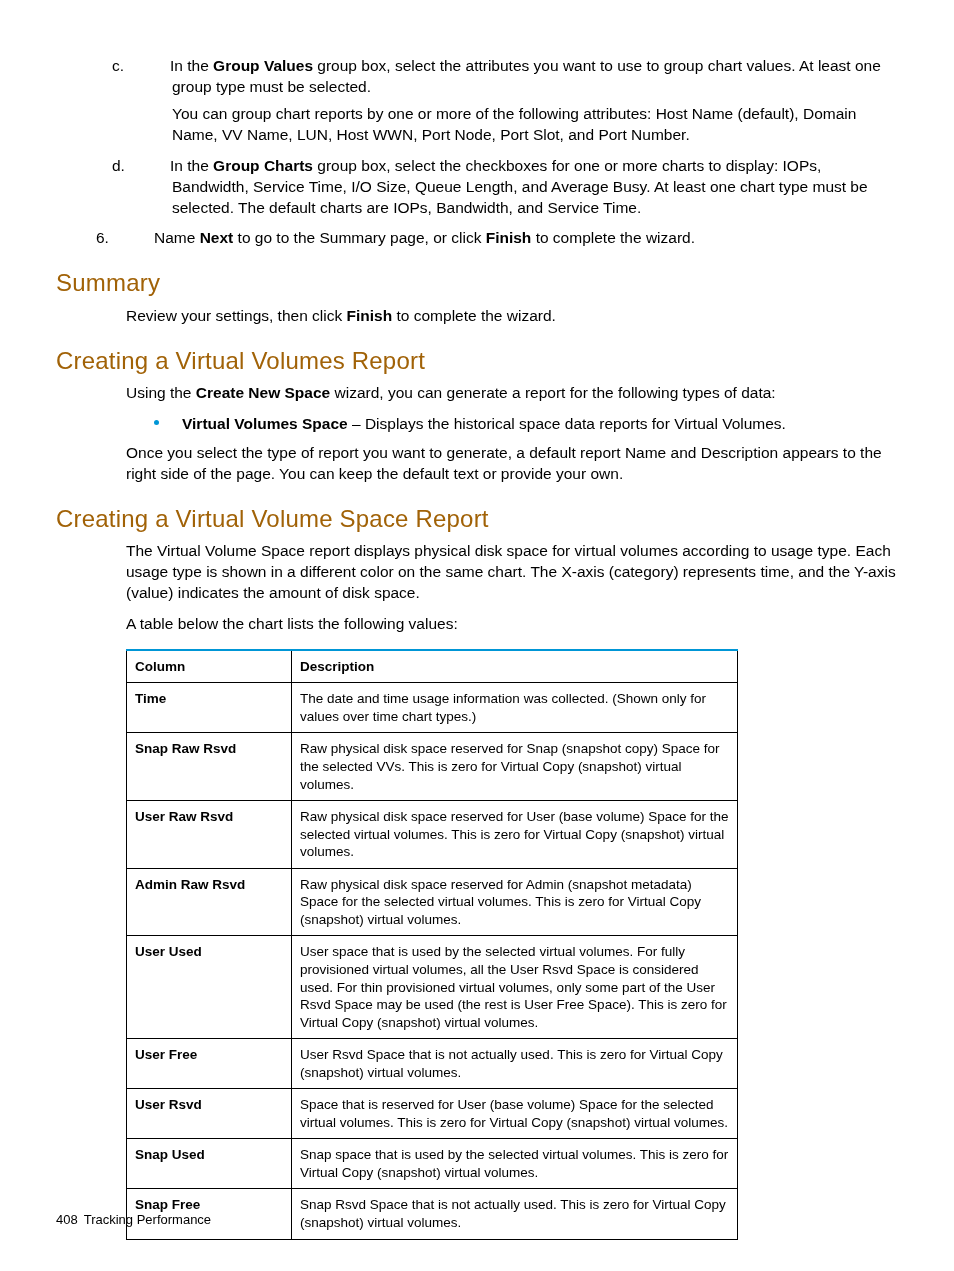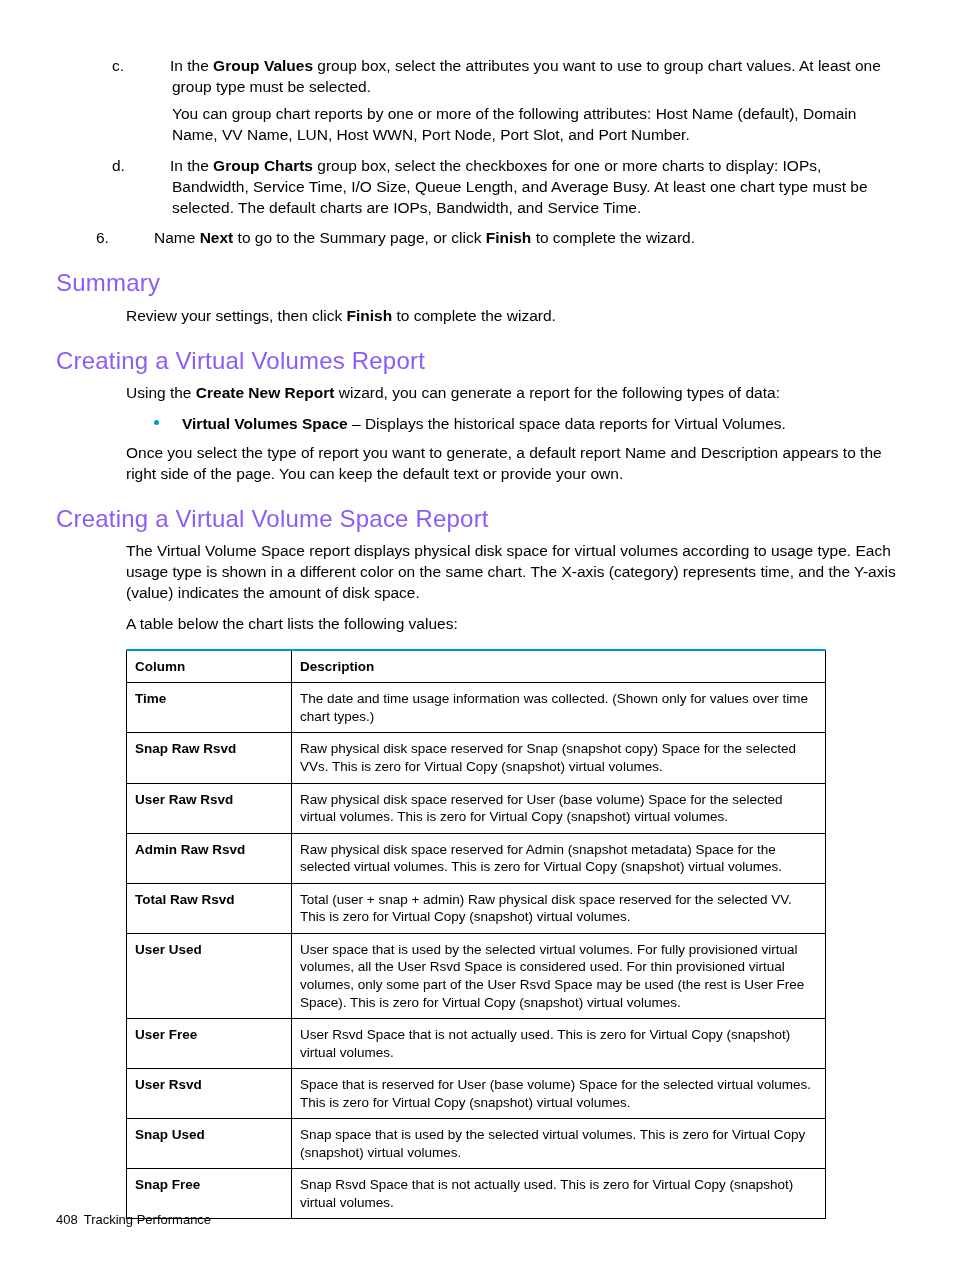--- a/index.html
+++ b/index.html
@@ -41,21 +41,21 @@
     margin-left: 46px;
     margin-top: 6px;
   }
   .step6 {
     margin-left: 0;
     margin-top: 10px;
     text-indent: -30px;
     padding-left: 30px;
   }
   h2 {
-    color: #8b5cf6;
+    color: #a16207;
     font-weight: 300;
     font-size: 24px;
     margin: 18px 0 4px 0;
     letter-spacing: 0.2px;
   }
   .body {
     margin-left: 70px;
   }
   .body p { margin: 6px 0 10px 0; }
   .bullet-row {
@@ -68,21 +68,21 @@
     left: 0;
     top: 6px;
     width: 5px;
     height: 5px;
     border-radius: 50%;
     background: #0096d6;
   }
   b { font-weight: 700; }
   table {
     border-collapse: collapse;
-    width: 700px;
+    width: 612px;
     margin-left: 70px;
     margin-top: 14px;
     font-size: 13.5px;
     line-height: 1.3;
   }
   table th, table td {
     border: 1px solid #000;
     padding: 7px 8px;
     text-align: left;
     vertical-align: top;
@@ -121,21 +121,21 @@
     </div>
   </div>
 
   <h2>Summary</h2>
   <div class="body">
     <p><span>Review your settings, then click </span><b>Finish</b><span> to complete the wizard.</span></p>
   </div>
 
   <h2>Creating a Virtual Volumes Report</h2>
   <div class="body">
-    <p><span>Using the </span><b>Create New Report</b><span> wizard, you can generate a report for the following types of data:</span></p>
+    <p><span>Using the </span><b>Create New Space</b><span> wizard, you can generate a report for the following types of data:</span></p>
     <div class="bullet-row">
       <span class="bullet-dot"></span>
       <span><b>Virtual Volumes Space</b><span> – Displays the historical space data reports for Virtual Volumes.</span></span>
     </div>
     <p>Once you select the type of report you want to generate, a default report Name and Description appears to the right side of the page. You can keep the default text or provide your own.</p>
   </div>
 
   <h2>Creating a Virtual Volume Space Report</h2>
   <div class="body">
     <p>The Virtual Volume Space report displays physical disk space for virtual volumes according to usage type. Each usage type is shown in a different color on the same chart. The X-axis (category) represents time, and the Y-axis (value) indicates the amount of disk space.</p>
@@ -160,24 +160,20 @@
         </tr>
         <tr>
           <th>User Raw Rsvd</th>
           <td>Raw physical disk space reserved for User (base volume) Space for the selected virtual volumes. This is zero for Virtual Copy (snapshot) virtual volumes.</td>
         </tr>
         <tr>
           <th>Admin Raw Rsvd</th>
           <td>Raw physical disk space reserved for Admin (snapshot metadata) Space for the selected virtual volumes. This is zero for Virtual Copy (snapshot) virtual volumes.</td>
         </tr>
         <tr>
-          <th>Total Raw Rsvd</th>
-          <td>Total (user + snap + admin) Raw physical disk space reserved for the selected VV. This is zero for Virtual Copy (snapshot) virtual volumes.</td>
-        </tr>
-        <tr>
           <th>User Used</th>
           <td>User space that is used by the selected virtual volumes. For fully provisioned virtual volumes, all the User Rsvd Space is considered used. For thin provisioned virtual volumes, only some part of the User Rsvd Space may be used (the rest is User Free Space). This is zero for Virtual Copy (snapshot) virtual volumes.</td>
         </tr>
         <tr>
           <th>User Free</th>
           <td>User Rsvd Space that is not actually used. This is zero for Virtual Copy (snapshot) virtual volumes.</td>
         </tr>
         <tr>
           <th>User Rsvd</th>
           <td>Space that is reserved for User (base volume) Space for the selected virtual volumes. This is zero for Virtual Copy (snapshot) virtual volumes.</td>

